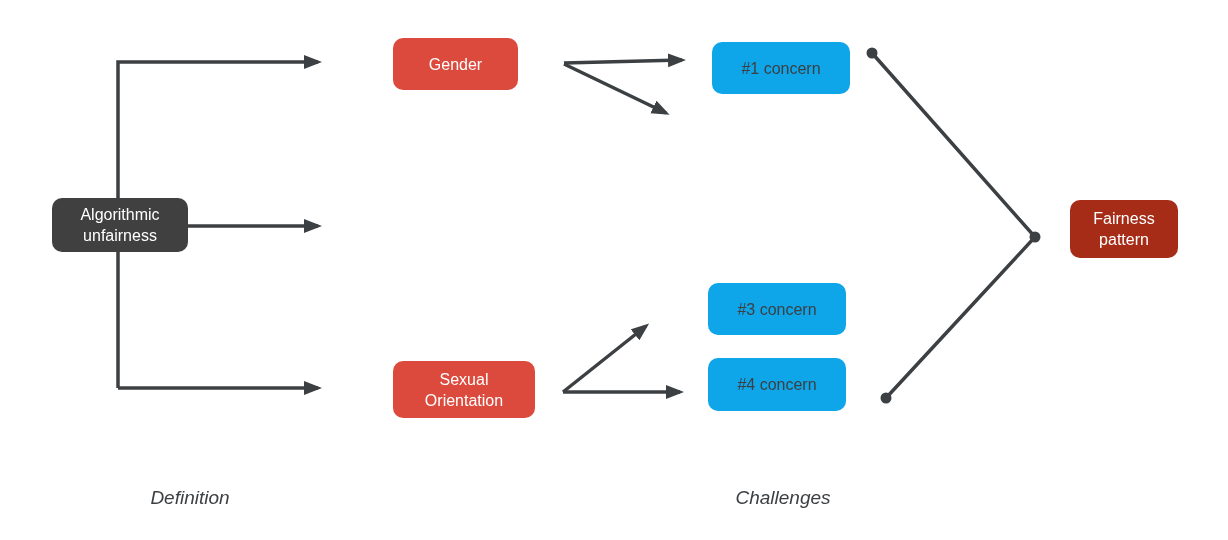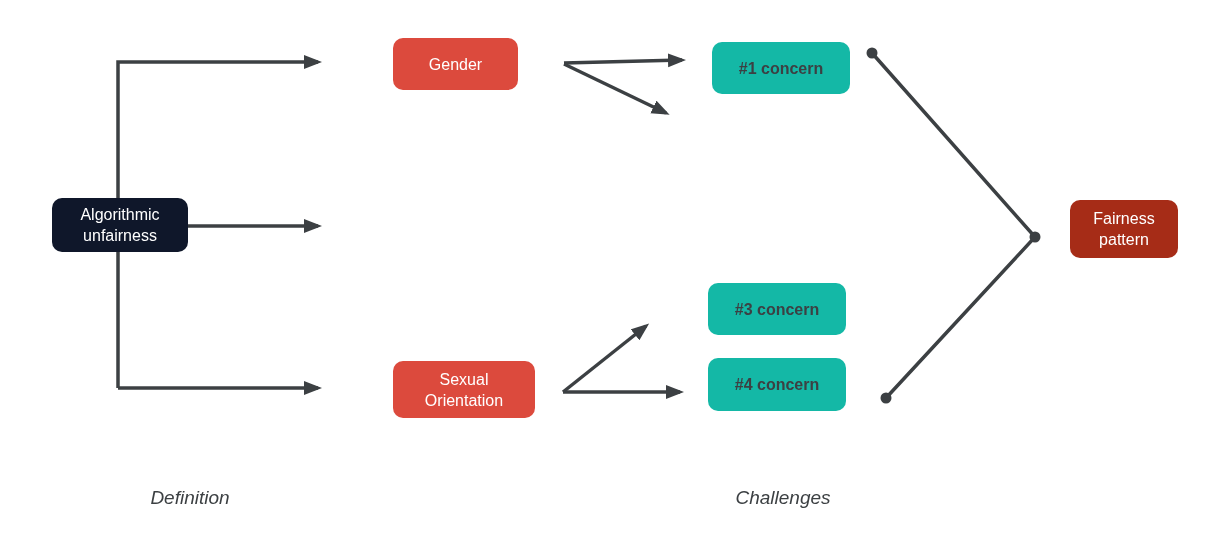--- a/index.html
+++ b/index.html
@@ -15,23 +15,23 @@
   .dot{fill:#3c4043;}
   .node{
     position:absolute;
     display:flex;align-items:center;justify-content:center;
     text-align:center;
     border-radius:10px;
     font-size:16px;line-height:21px;
     color:#ffffff;
     padding:0 6px;box-sizing:border-box;
   }
-  .node.blue{background:#0f172a;}
+  .node.blue{background:#404040;}
   .node.red{background:#dc4a3d;}
-  .node.yellow{background:#14b8a6;color:#3c4043;font-weight:bold;}
+  .node.yellow{background:#0ea5e9;color:#3c4043;}
   .node.darkred{background:#a62c17;}
   .col-label{
     position:absolute;
     transform:translateX(-50%);
     font-style:italic;
     font-size:19px;line-height:25px;
     color:#3c4043;
     text-align:center;
     white-space:pre-line;
   }

